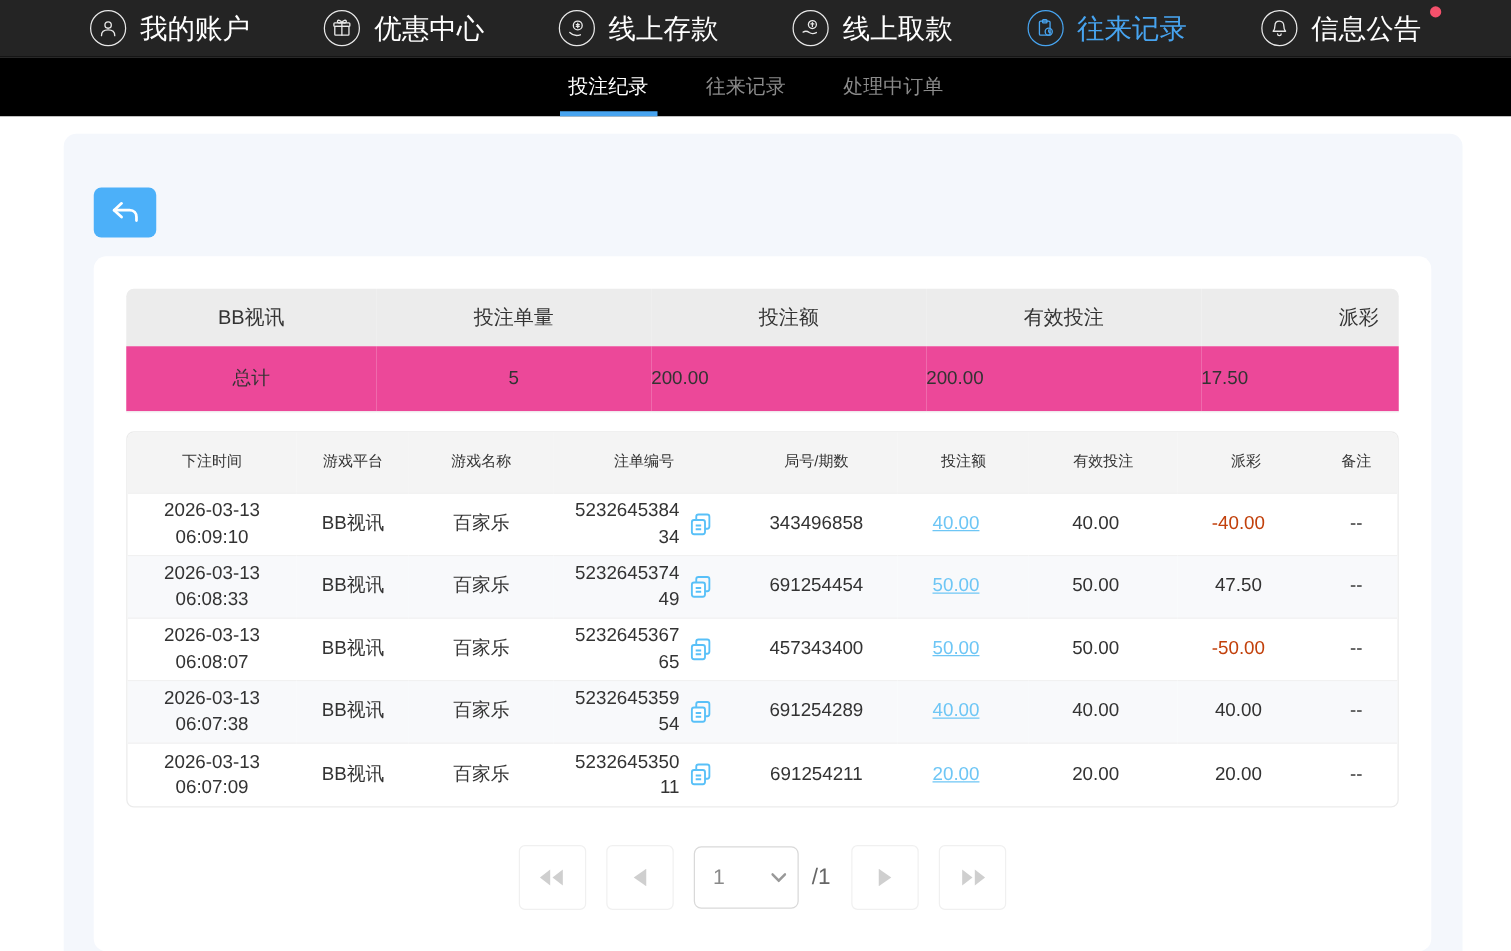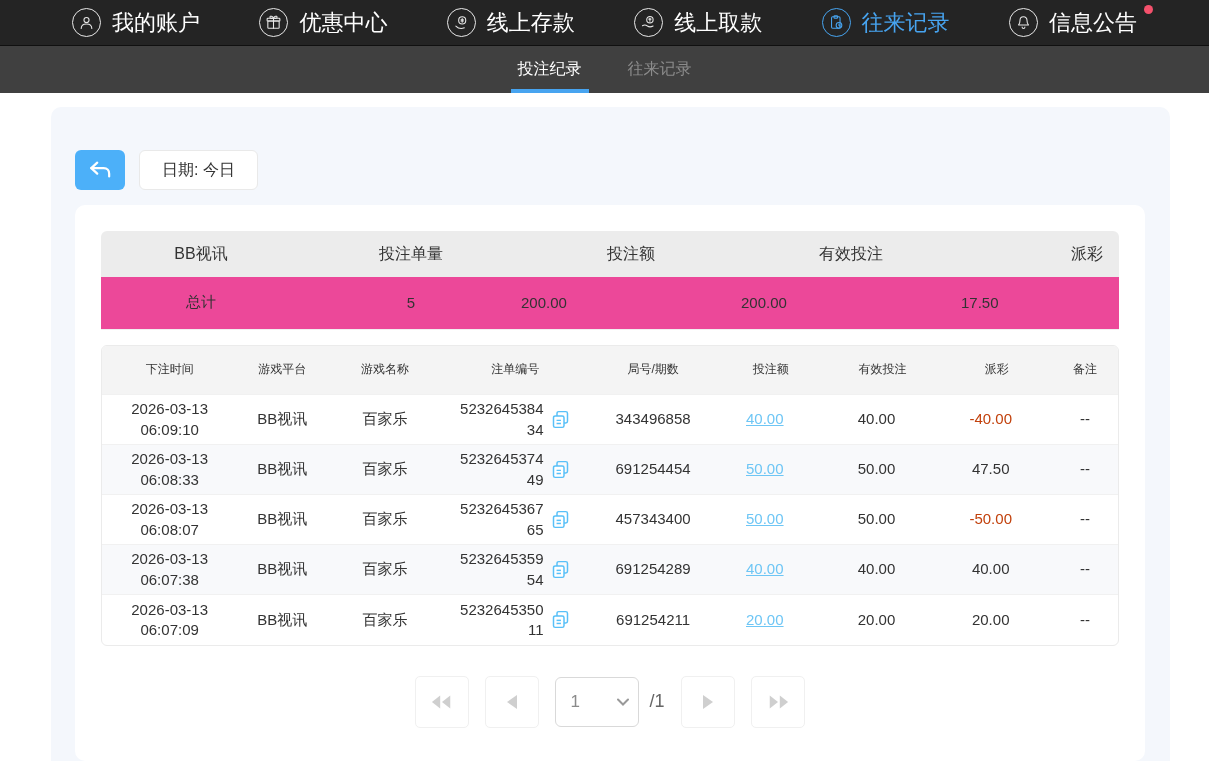--- a/index.html
+++ b/index.html
@@ -29,21 +29,21 @@
   }
   .nav-item.active .icon-circle { border-color: #47a4f0; color: #47a4f0; }
   .icon-circle svg { stroke: currentColor; fill: none; stroke-width: 1.5; stroke-linecap: round; stroke-linejoin: round; }
   .badge-dot {
     position: absolute; top: -3px; right: -16px;
     width: 9px; height: 9px; border-radius: 50%; background: #f4516c;
   }
 
   
   .subnav {
-    height: 47px; background: #404040;
+    height: 47px; background: #000000;
     display: flex; align-items: stretch; justify-content: center; gap: 40px;
   }
   .tab {
     color: #8b8b8b; font-size: 16px; cursor: pointer;
     display: flex; align-items: center; position: relative; padding: 0 3px;
   }
   .tab.active { color: #ffffff; }
   .tab.active::after {
     content: ""; position: absolute; left: -4px; right: -4px; bottom: 0;
     height: 4px; background: #47a4f0;
@@ -192,37 +192,37 @@
     <span class="badge-dot"></span>
   </div>
 </header>
 
 <nav class="subnav">
   <div class="tab active">
     <span>投注纪录</span>
   </div>
   <div class="tab">
     <span>往来记录</span>
+  </div>
+  <div class="tab">
+    <span>处理中订单</span>
   </div>
 </nav>
 
 <section class="panel">
 
   <div class="toolbar">
     <button class="back-btn">
       <span style="display:flex;">
         <svg width="26" height="22" viewBox="0 0 28 24">
             <path d="M11 4 4.5 10 11 16"></path>
             <path d="M4.5 10h13.5c4 0 6 2.8 6 6v3"></path>
           </svg>
       </span>
     </button>
-    <div class="date-chip">
-      <span>日期: 今日</span>
-    </div>
   </div>
 
   <div class="card">
 
     <table class="sum-table">
       <colgroup>
           <col style="width:200px">
           <col style="width:220px">
           <col style="width:220px">
           <col style="width:220px">

